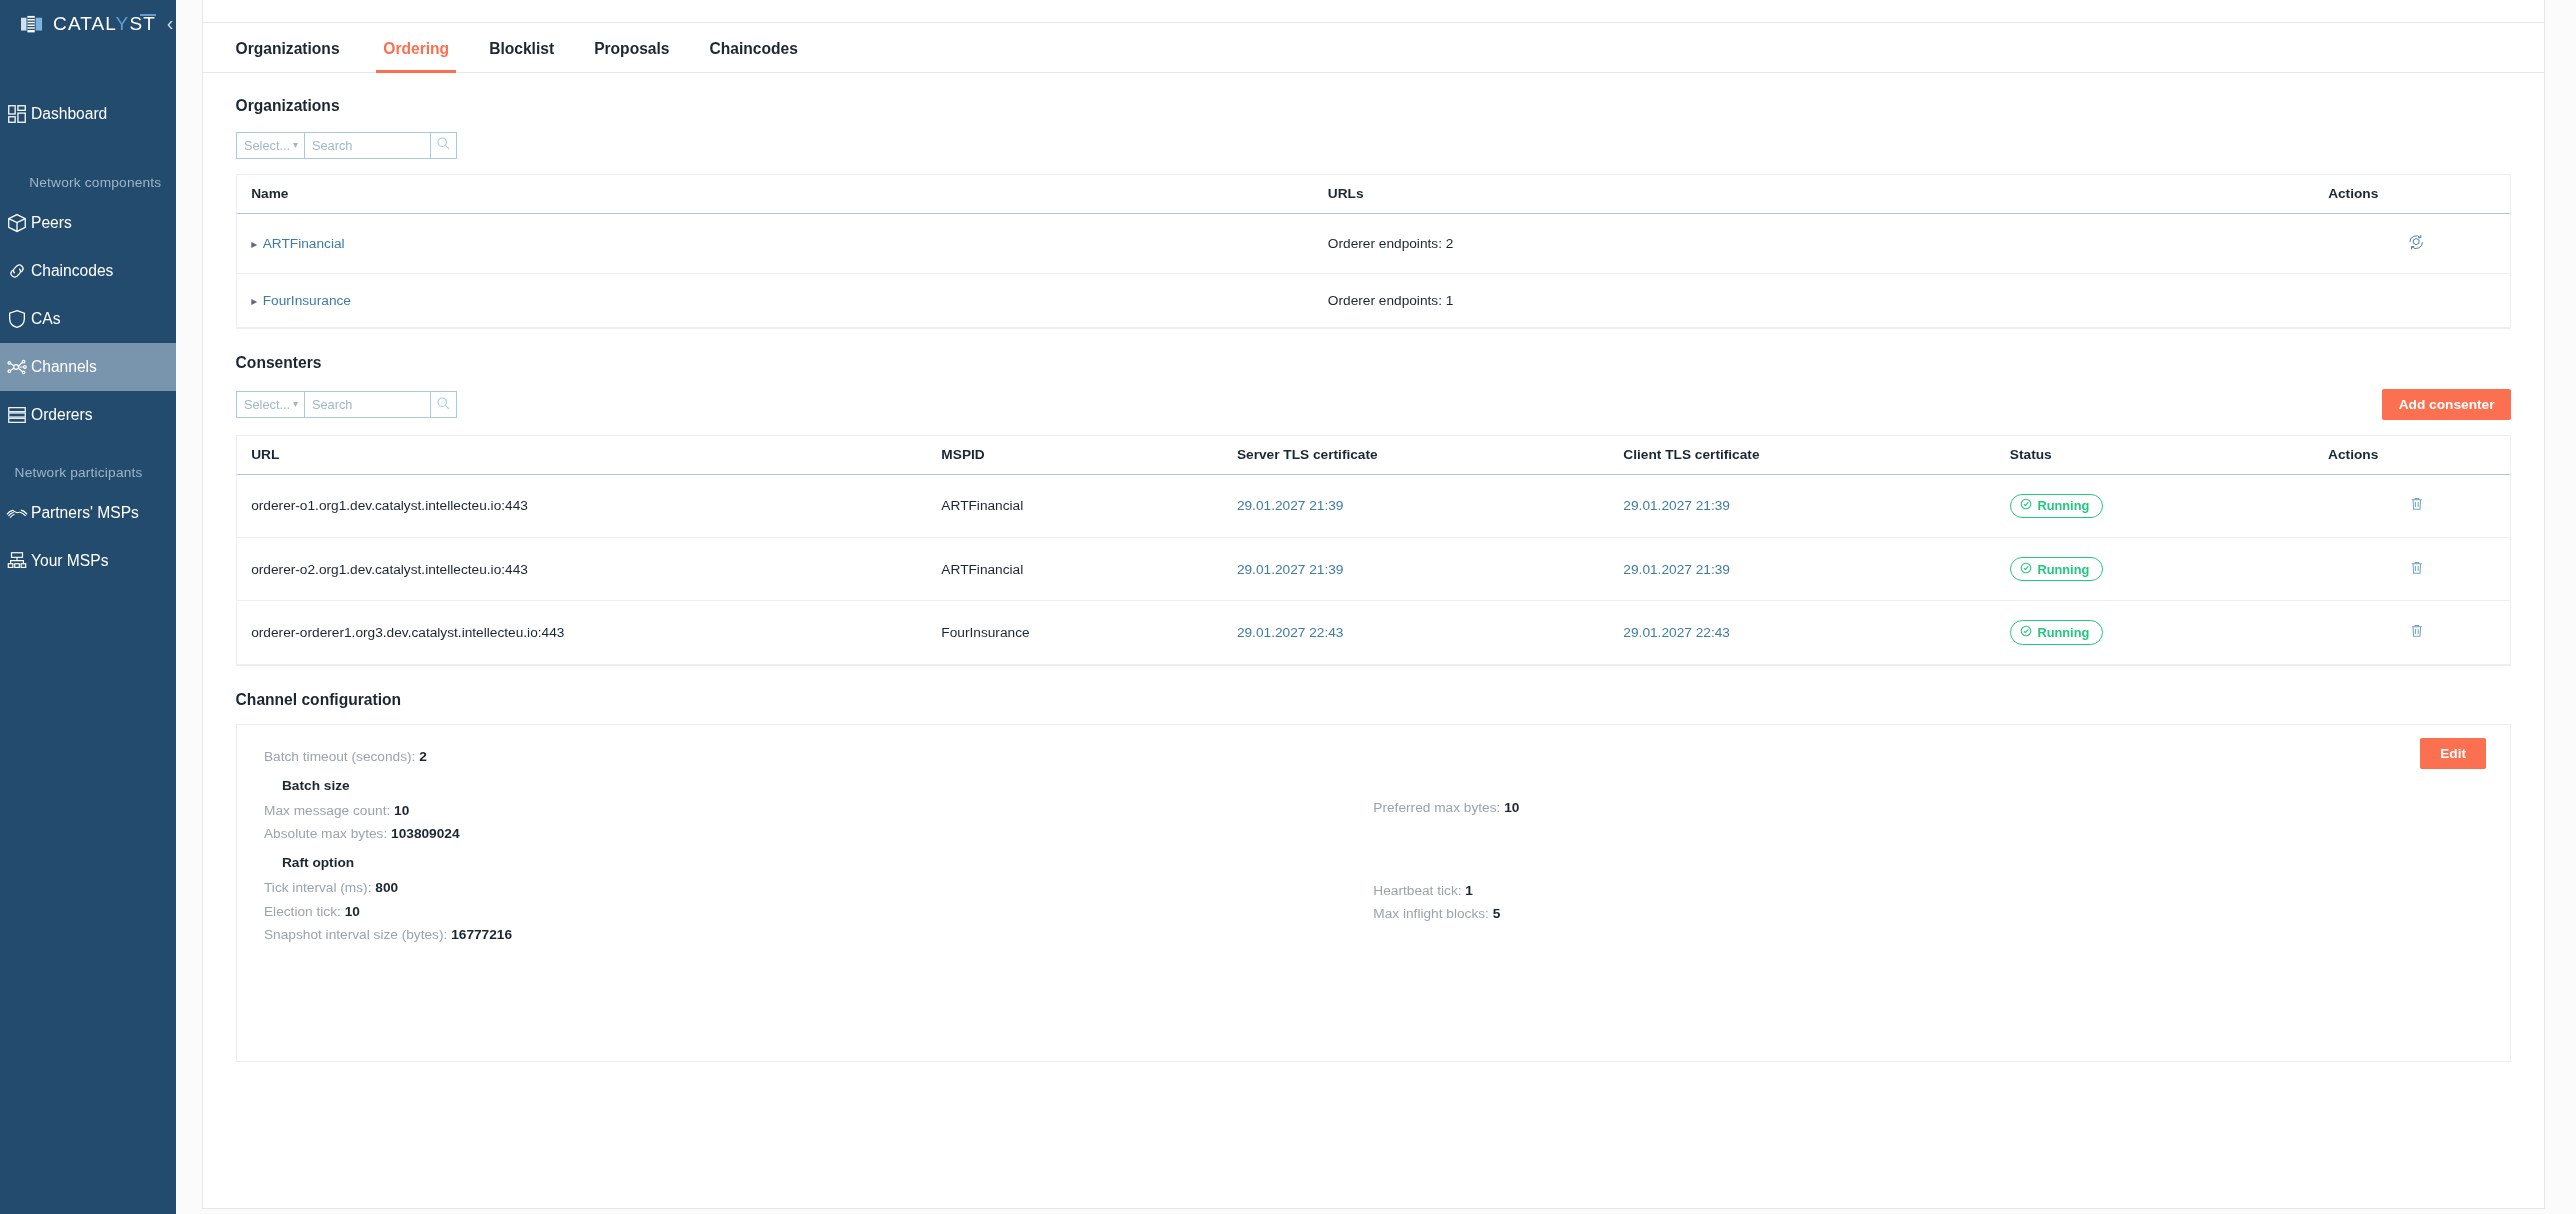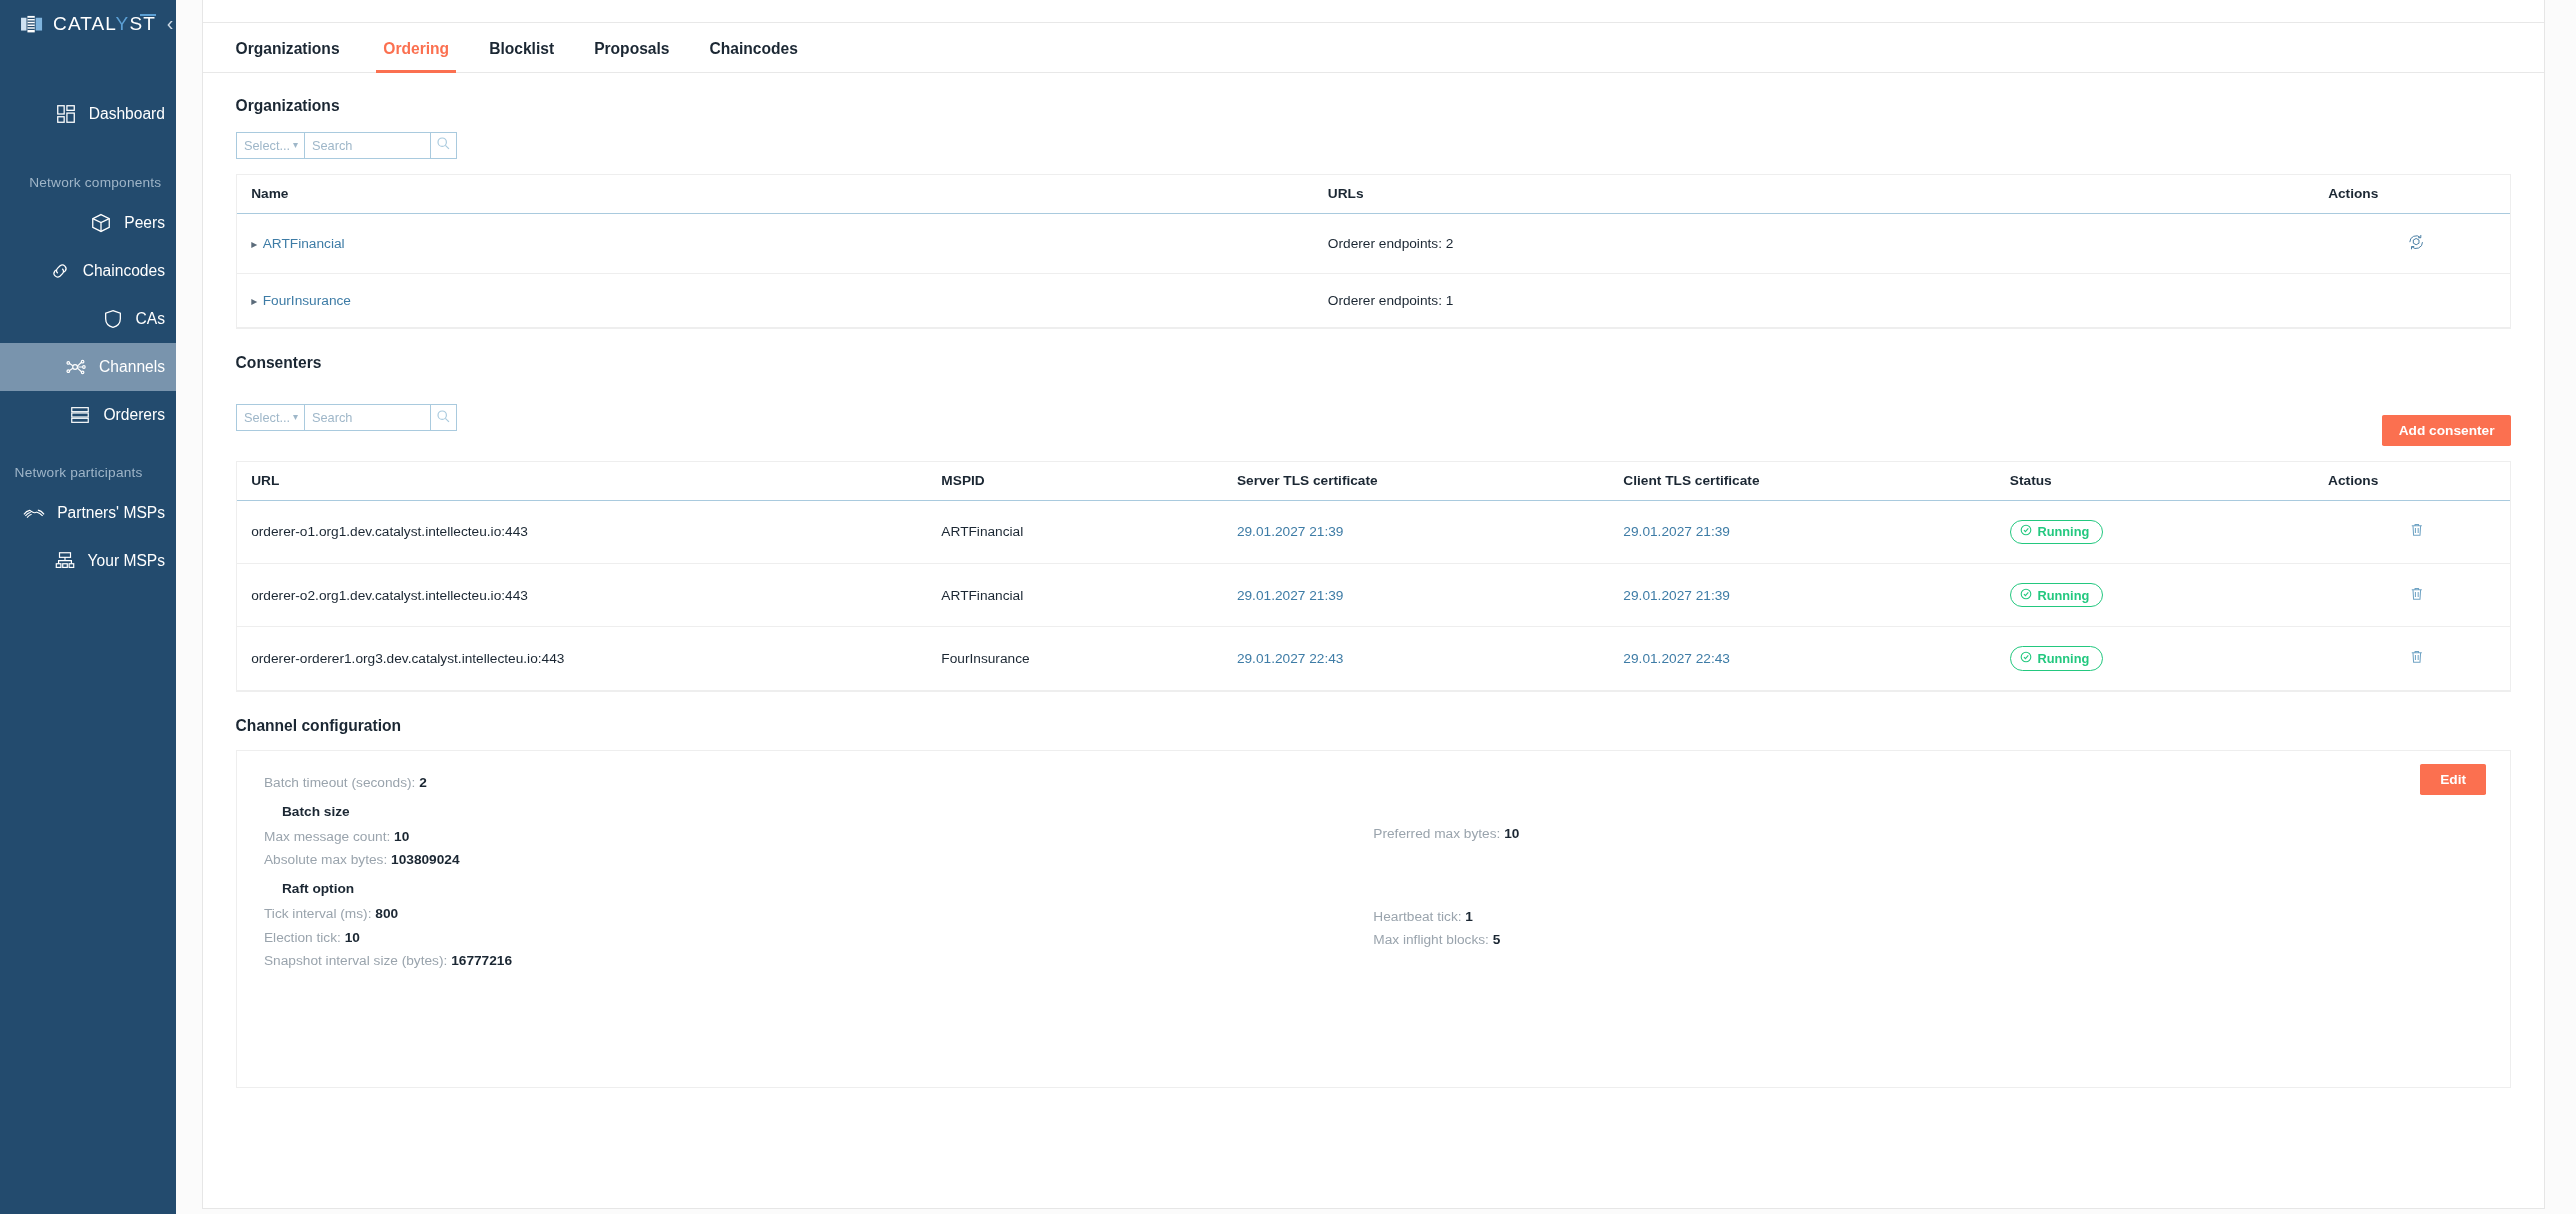--- a/index.html
+++ b/index.html
@@ -35,23 +35,23 @@
     margin-left: auto; color: #cfdbe6; font-size: 20px; line-height: 1;
     cursor: pointer; padding: 3.7px 1.8px 5.5px 1.8px; font-weight: 300;
   }
   .nav { margin-top: 42px; }
   .nav-section {
     font-size: 13.7px; color: #9fb5c8; padding: 0 0 0 14.6px;
     margin: 25.6px 0 9.1px 0; letter-spacing: 0.2px;
   }
   .nav-section.first { margin-top: 37px; text-align: center; }
   .nav-item {
-    display: flex; align-items: center; gap: 11px;
-    height: 48px; padding: 0 11px; cursor: pointer;
-    font-size: 15.6px; color: #ffffff; justify-content: flex-end;
+    display: flex; align-items: center; gap: 2px;
+    height: 48px; padding: 0 5px; cursor: pointer;
+    font-size: 15.6px; color: #ffffff;
   }
   .nav-item.active { background: #7994ad; }
   .nav-icon { width: 24px; height: 24px; display:flex; align-items:center; justify-content:center; flex:0 0 24px; }
   .nav-icon svg { display:block; }
   .nav-label { white-space: nowrap; }
 
   
   .main {
     flex: 1; height: 1215px; background: #fbfbfb;
     padding: 0 31px 0 25.6px;
@@ -102,21 +102,21 @@
   }
   .search-input::placeholder { color: #9fb7c9; }
   .search-btn {
     width: 27.4px; border: 0.9px solid #a9cade; background: #fff;
     display:flex; align-items:center; justify-content:center; cursor:pointer;
   }
   .btn-primary {
     background: #fb7050; color: #fff; border: none;
     font-size: 13.7px; font-weight: 600; padding: 0 16.5px; height: 31px;
     cursor: pointer; font-family: "Liberation Sans", sans-serif;
-    margin-left: auto; border-radius: 1.8px; margin-top: 26px;
+    margin-left: auto; border-radius: 1.8px;
   }
 
   
   table.tbl { width: 100%; border-collapse: collapse; margin-top: 14.6px; font-size: 13.7px; }
   table.tbl thead th {
     text-align: left; font-size: 13.7px; font-weight: 700; color: #1b2733;
     padding: 11px 0 12px 0; border-bottom: 1.8px solid #a9cade;
     white-space: nowrap;
   }
   table.tbl tbody td {

